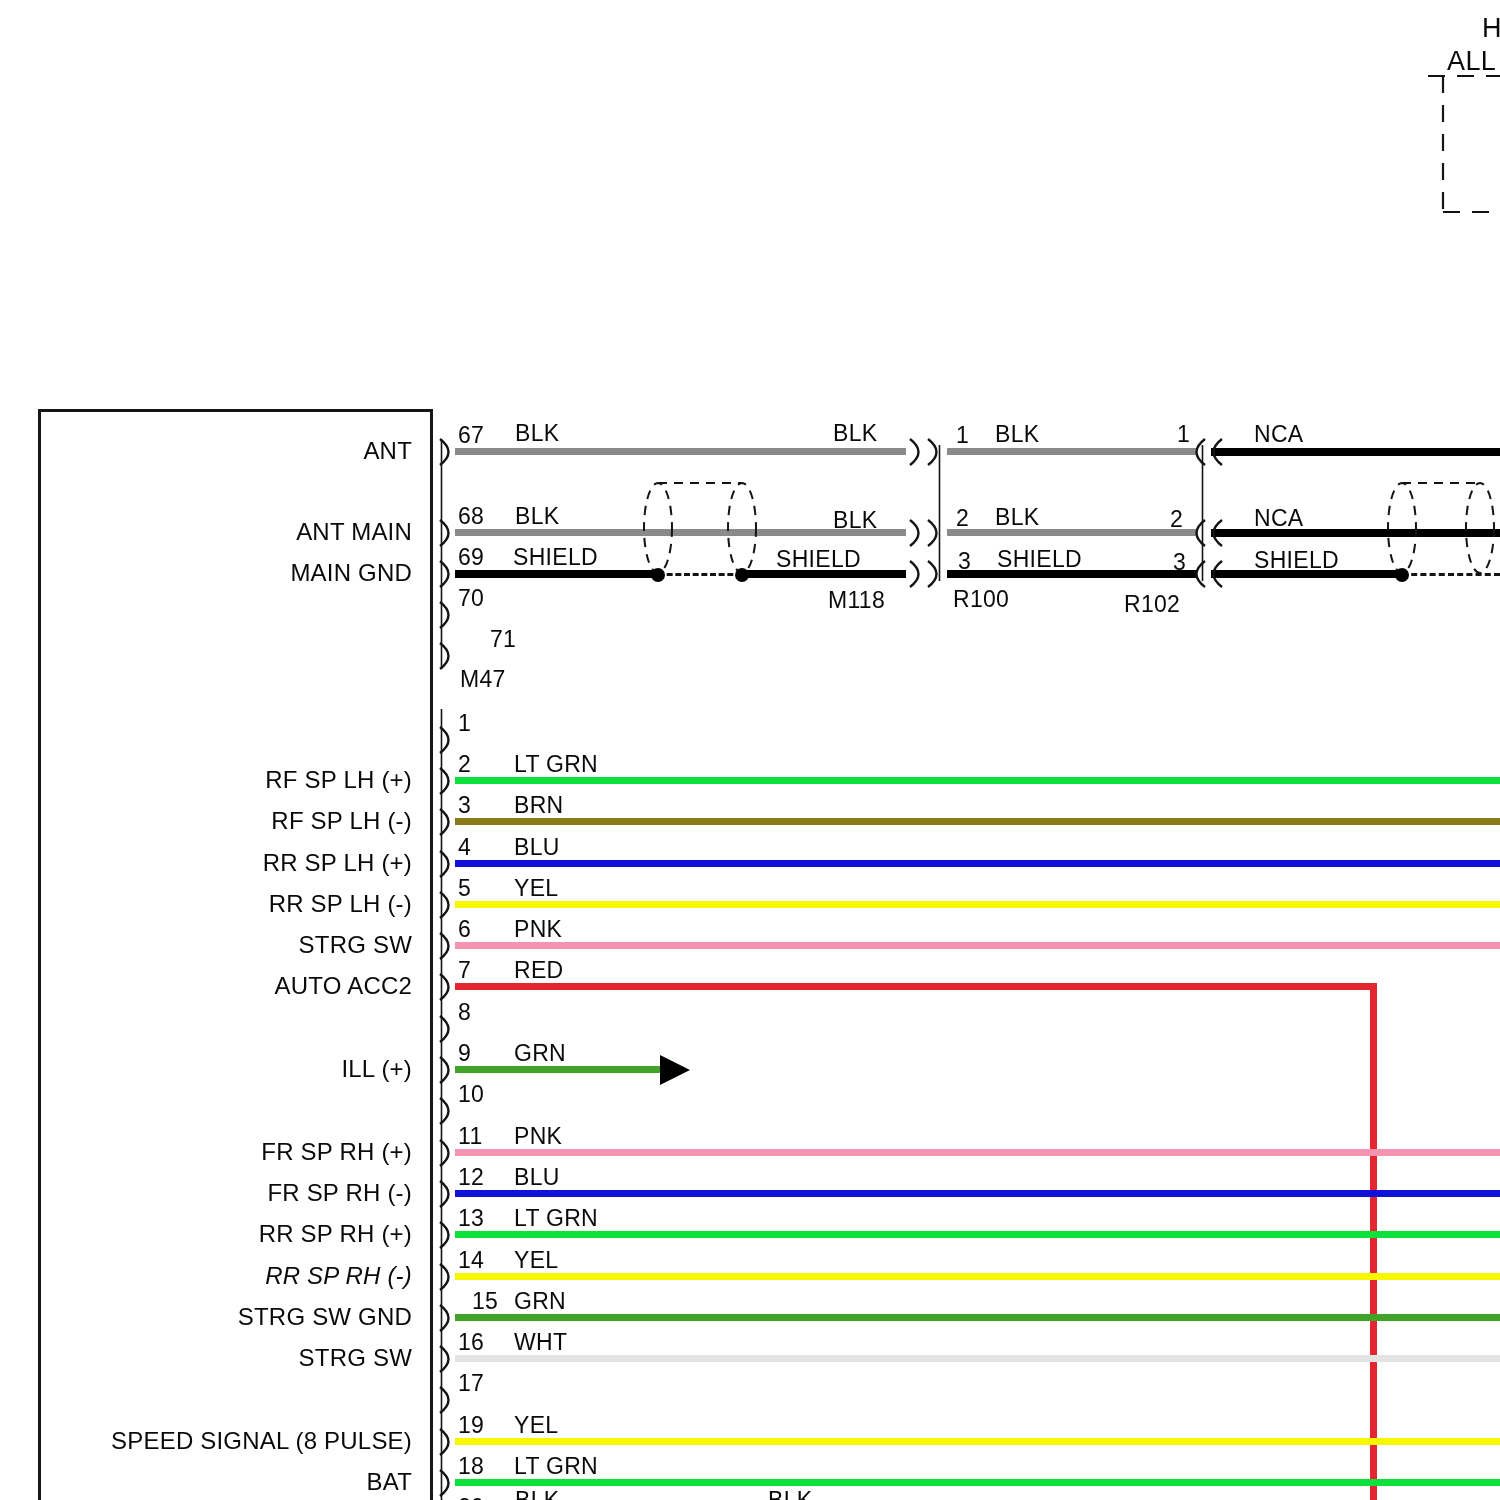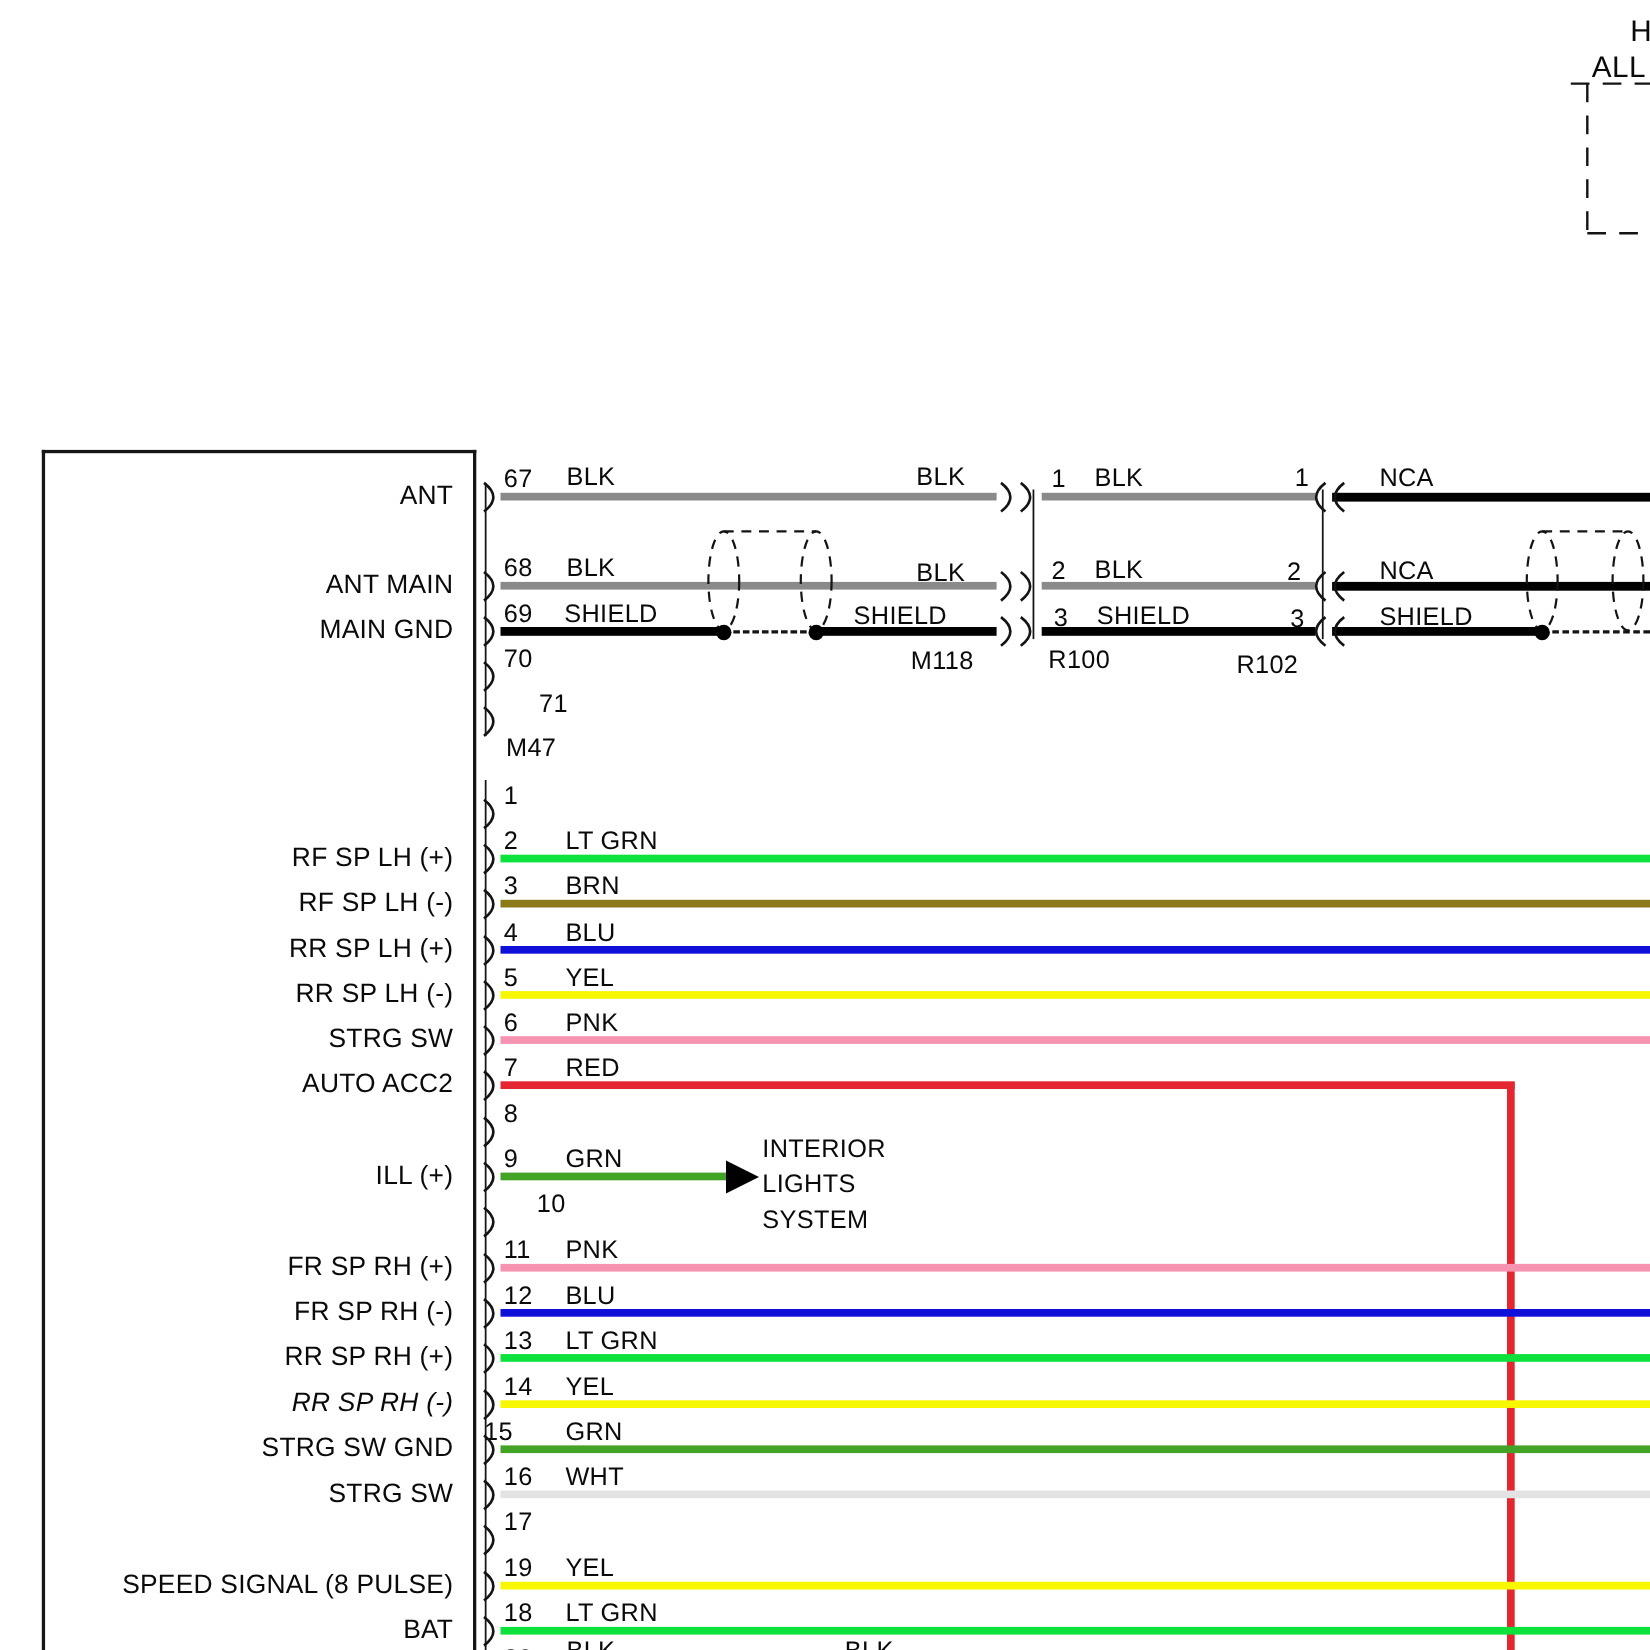--- a/index.html
+++ b/index.html
@@ -37,25 +37,20 @@
   <div id="unit-box"></div>
 
   <div id="corner-note-1" class="corner">HO</div>
   <div id="corner-note-2" class="corner">ALL</div>
 
   <div id="m47-label" class="lbl">M47</div>
   <div id="m118-label" class="lbl">M118</div>
   <div id="r100-label" class="lbl">R100</div>
   <div id="r102-label" class="lbl">R102</div>
 
-  <div id="interior-lights">
-    <div>INTERIOR</div>
-    <div>LIGHTS</div>
-    <div>SYSTEM</div>
-  </div>
 
   <div id="rows">
       <div class="signal" style="position: absolute; top: 437px;">ANT</div>
       <div class="lbl" style="position: absolute; left: 458px; top: 422px;">67</div>
       <div style="position: absolute; left: 455px; top: 448px; width: 451px; height: 7px; background: rgb(138, 138, 138);"></div>
       <div style="position: absolute; left: 947px; top: 448px; width: 249px; height: 7px; background: rgb(138, 138, 138);"></div>
       <div style="position: absolute; left: 1211px; top: 448px; width: 289px; height: 8px; background: rgb(0, 0, 0);"></div>
       <div class="lbl" style="position: absolute; left: 515px; top: 420px;">BLK</div>
       <div class="lbl" style="position: absolute; left: 833px; top: 420px;">BLK</div>
       <div class="lbl" style="position: absolute; left: 956px; top: 422px;">1</div>
@@ -114,39 +109,39 @@
       <div class="lbl" style="position: absolute; left: 458px; top: 957px;">7</div>
       <div class="lbl" style="position: absolute; left: 514px; top: 957px;">RED</div>
       <div style="position: absolute; left: 455px; top: 983px; width: 922px; height: 7px; background: rgb(227, 38, 48);"></div>
       <div style="position: absolute; left: 1370px; top: 984px; width: 7px; height: 516px; background: rgb(227, 38, 48);"></div>
       <div class="lbl" style="position: absolute; left: 458px; top: 999px;">8</div>
       <div class="signal" style="position: absolute; top: 1055px;">ILL (+)</div>
       <div class="lbl" style="position: absolute; left: 458px; top: 1040px;">9</div>
       <div class="lbl" style="position: absolute; left: 514px; top: 1040px;">GRN</div>
       <div style="position: absolute; left: 455px; top: 1066px; width: 208px; height: 7px; background: rgb(67, 163, 39);"></div>
       <div style="position: absolute; left: 660px; top: 1055px; width: 0px; height: 0px; border-top: 15px solid transparent; border-bottom: 15px solid transparent; border-left: 30px solid rgb(0, 0, 0);"></div>
-      <div class="lbl" style="position: absolute; left: 458px; top: 1081px; margin-left: 30px;">10</div>
+      <div class="lbl" style="position: absolute; left: 458px; top: 1081px;">10</div>
       <div class="signal" style="position: absolute; top: 1138px;">FR SP RH (+)</div>
       <div class="lbl" style="position: absolute; left: 458px; top: 1123px;">11</div>
       <div class="lbl" style="position: absolute; left: 514px; top: 1123px;">PNK</div>
       <div style="position: absolute; left: 455px; top: 1149px; width: 1045px; height: 7px; background: rgb(246, 147, 177);"></div>
       <div class="signal" style="position: absolute; top: 1179px;">FR SP RH (-)</div>
       <div class="lbl" style="position: absolute; left: 458px; top: 1164px;">12</div>
       <div class="lbl" style="position: absolute; left: 514px; top: 1164px;">BLU</div>
       <div style="position: absolute; left: 455px; top: 1190px; width: 1045px; height: 7px; background: rgb(15, 16, 216);"></div>
       <div class="signal" style="position: absolute; top: 1220px;">RR SP RH (+)</div>
       <div class="lbl" style="position: absolute; left: 458px; top: 1205px;">13</div>
       <div class="lbl" style="position: absolute; left: 514px; top: 1205px;">LT GRN</div>
       <div style="position: absolute; left: 455px; top: 1231px; width: 1045px; height: 7px; background: rgb(12, 225, 60);"></div>
       <div class="signal" style="position: absolute; top: 1262px; font-style: italic;">RR SP RH (-)</div>
       <div class="lbl" style="position: absolute; left: 458px; top: 1247px;">14</div>
       <div class="lbl" style="position: absolute; left: 514px; top: 1247px;">YEL</div>
       <div style="position: absolute; left: 455px; top: 1273px; width: 1045px; height: 7px; background: rgb(247, 247, 0);"></div>
       <div class="signal" style="position: absolute; top: 1303px;">STRG SW GND</div>
-      <div class="lbl" style="position: absolute; left: 440px; top: 1288px;">15</div>
+      <div class="lbl" style="position: absolute; left: 472px; top: 1288px;">15</div>
       <div class="lbl" style="position: absolute; left: 514px; top: 1288px;">GRN</div>
       <div style="position: absolute; left: 455px; top: 1314px; width: 1045px; height: 7px; background: rgb(67, 163, 39);"></div>
       <div class="signal" style="position: absolute; top: 1344px;">STRG SW</div>
       <div class="lbl" style="position: absolute; left: 458px; top: 1329px;">16</div>
       <div class="lbl" style="position: absolute; left: 514px; top: 1329px;">WHT</div>
       <div style="position: absolute; left: 455px; top: 1355px; width: 1045px; height: 7px; background: rgb(227, 227, 227);"></div>
       <div class="lbl" style="position: absolute; left: 458px; top: 1370px;">17</div>
       <div class="signal" style="position: absolute; top: 1427px;">SPEED SIGNAL (8 PULSE)</div>
       <div class="lbl" style="position: absolute; left: 458px; top: 1412px;">19</div>
       <div class="lbl" style="position: absolute; left: 514px; top: 1412px;">YEL</div>

